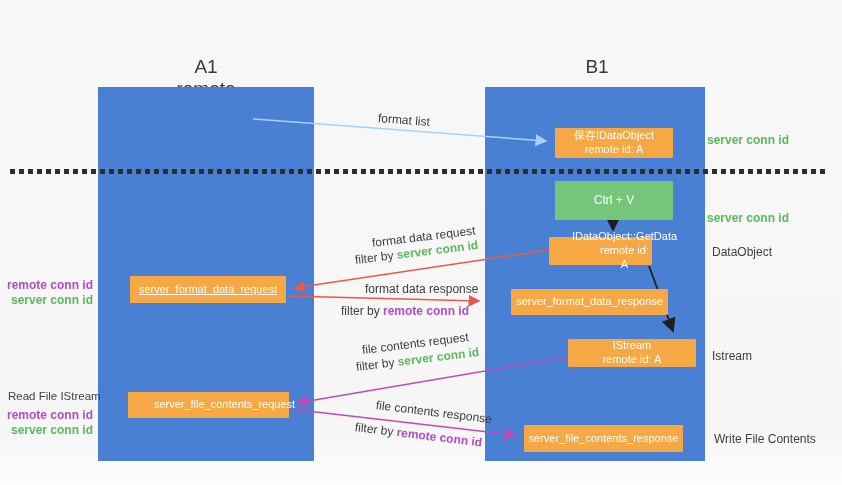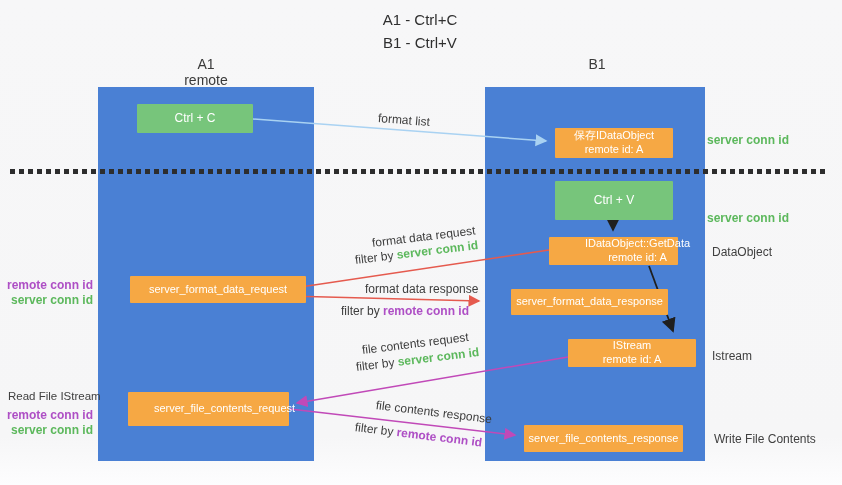--- a/index.html
+++ b/index.html
@@ -10,21 +10,21 @@
     background:linear-gradient(180deg,#f7f7f8 0%,#f6f6f7 90%,#fdfdfe 100%);
     color:#3d3d3d;
   }
   .abs { position:absolute; }
   .title {
     left:330px; top:9px; width:180px; text-align:center;
     font-size:15px; line-height:1.5; color:#2f2f2f;
   }
   .lane-header {
     top:56px; width:216px; text-align:center;
-    font-size:14px; line-height:1.15; color:#3a3a3a;
+    font-size:19px; line-height:1.15; color:#3a3a3a;
   }
   .swimlane { background:#4A80D4; top:87px; height:374px; }
   .divider {
     left:10px; top:169px; width:816px; height:5px;
     background:repeating-linear-gradient(90deg,#2d2d2d 0 5px,transparent 5px 9px);
   }
   .node {
     position:absolute; display:flex; flex-direction:column;
     align-items:center; justify-content:center;
     color:#ffffff; text-align:center; line-height:1.25;
@@ -46,24 +46,20 @@
     position:absolute; left:0; width:93px; text-align:right;
     font-size:12px; font-weight:bold; line-height:15px; white-space:nowrap;
   }
   svg.arrows { position:absolute; left:0; top:0; width:842px; height:485px; pointer-events:none; }
 </style>
 </head>
 <body>
 
 <div id="canvas">
 
-  <div class="abs title">
-    <div>A1 - Ctrl+C</div>
-    <div>B1 - Ctrl+V</div>
-  </div>
 
   <div class="abs lane-header" style="left:98px;">
     <div>A1</div>
     <div>remote</div>
   </div>
   <div class="abs lane-header" style="left:487px; width:220px;">
     <div>B1</div>
   </div>
 
   <div class="abs swimlane" style="left:98px; width:216px;"></div>
@@ -88,52 +84,49 @@
     </defs>
     <line x1="253" y1="119" x2="546" y2="141" stroke="#A9D2F2" stroke-width="1.5" marker-end="url(#mblue)"></line>
     <line x1="613" y1="207" x2="613" y2="230" stroke="#1f1f1f" stroke-width="1.8" marker-end="url(#mblack)"></line>
     <line x1="649" y1="266" x2="673" y2="331" stroke="#1f1f1f" stroke-width="1.8" marker-end="url(#mblack)"></line>
     <line x1="549" y1="250" x2="294" y2="288" stroke="#E55A4E" stroke-width="1.5" marker-end="url(#mred)"></line>
     <line x1="288" y1="296" x2="479" y2="301" stroke="#E55A4E" stroke-width="1.5" marker-end="url(#mred)"></line>
     <line x1="568" y1="357" x2="297" y2="403" stroke="#C149B8" stroke-width="1.5" marker-end="url(#mpink)"></line>
     <line x1="290" y1="409" x2="515" y2="435" stroke="#C149B8" stroke-width="1.5" marker-end="url(#mpink)"></line>
   </svg>
 
-  <div class="node green" style="left:137px; top:104px; width:116px; height:29px;">
-    <div>Ctrl + C</div>
-  </div>
 
   <div class="node orange" style="left:555px; top:128px; width:118px; height:30px;">
     <div>保存IDataObject</div>
     <div>remote id: A</div>
   </div>
 
   <div class="node green" style="left:555px; top:181px; width:118px; height:39px;">
     <div>Ctrl + V</div>
   </div>
 
-  <div class="node orange" style="left:549px; top:237px; width:129px; height:28px;padding-left:48px;">
+  <div class="node orange" style="left:549px; top:237px; width:103px; height:28px;padding-left:48px;">
     <div>IDataObject::GetData</div>
     <div>remote id: A</div>
   </div>
 
-  <div class="node orange" style="left:130px; top:276px; width:176px; height:27px;">
+  <div class="node orange" style="left:130px; top:276px; width:156px; height:27px;text-decoration:underline;">
     <div>server_format_data_request</div>
   </div>
 
   <div class="node orange" style="left:511px; top:289px; width:157px; height:26px;">
     <div>server_format_data_response</div>
   </div>
 
   <div class="node orange" style="left:568px; top:339px; width:128px; height:28px;">
     <div>IStream</div>
     <div>remote id: A</div>
   </div>
 
-  <div class="node orange" style="left:128px; top:392px; width:161px; height:34px;padding-left:32px;">
+  <div class="node orange" style="left:128px; top:392px; width:161px; height:26px;padding-left:32px;">
     <div>server_file_contents_request</div>
   </div>
 
   <div class="node orange" style="left:524px; top:425px; width:159px; height:27px;">
     <div>server_file_contents_response</div>
   </div>
 
   <div class="edge-label tilt-dn-s" style="left:378px; top:111px;">format list</div>
 
   <div class="edge-label tilt-up" style="left:372px; top:236px;">format data request</div>

